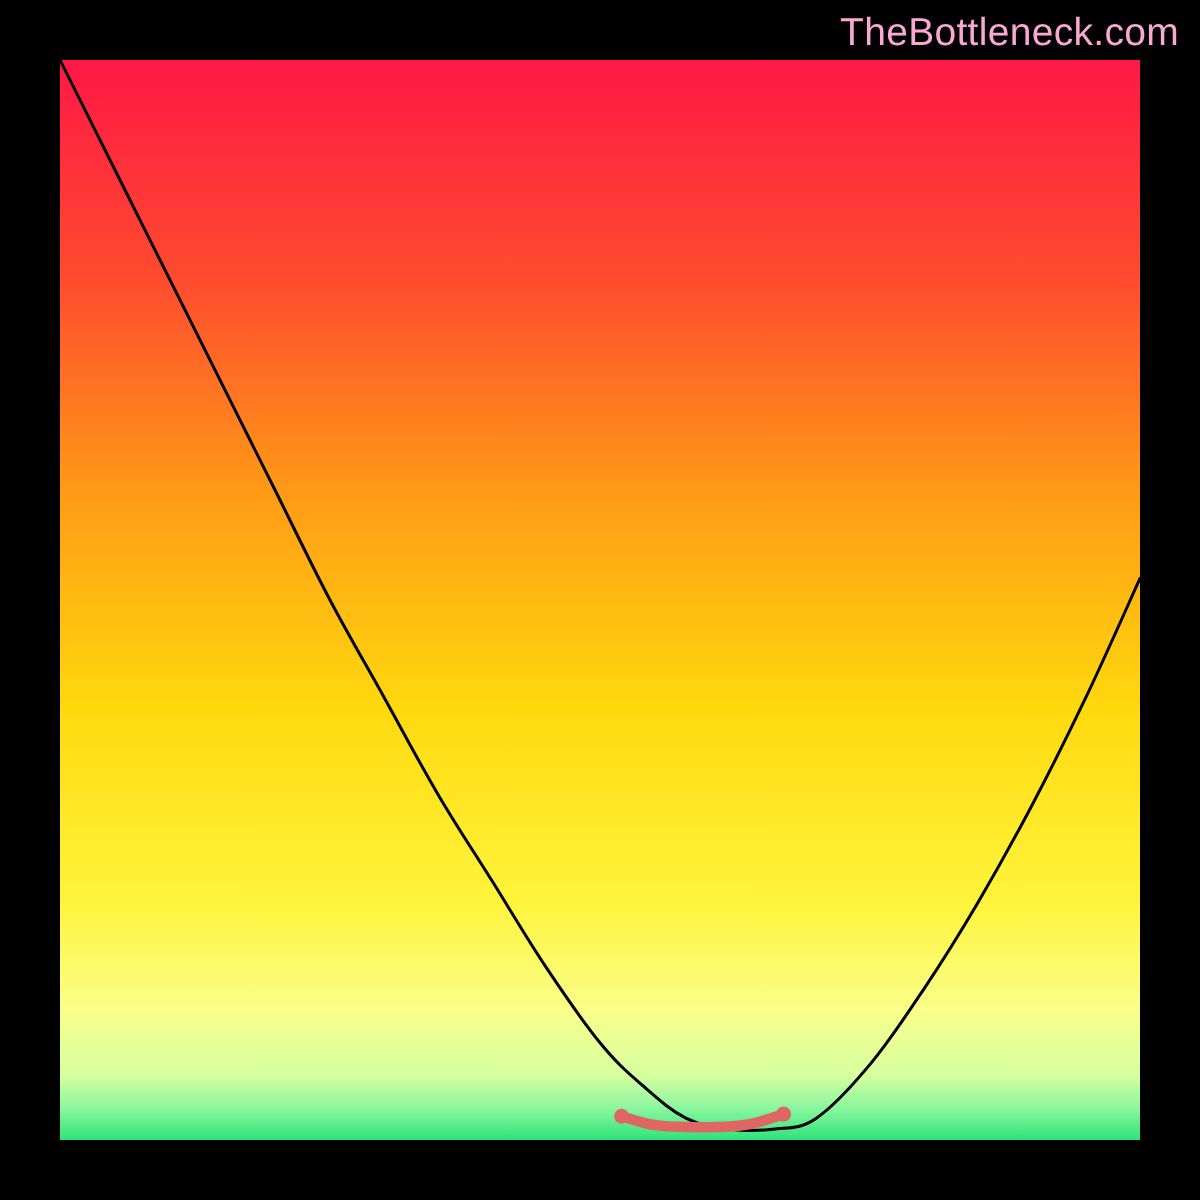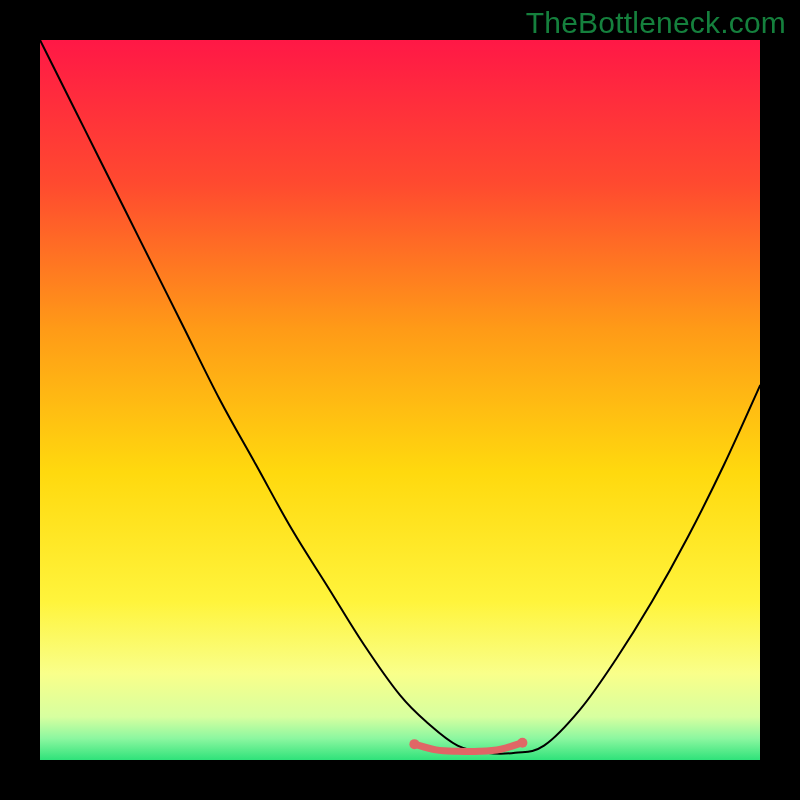--- a/index.html
+++ b/index.html
@@ -14,23 +14,23 @@
   .frame {
     position: relative;
     width: 800px;
     height: 800px;
     background: #000;
   }
   .watermark {
     position: absolute;
     top: 6px;
     right: 14px;
-    font-size: 30px;
+    font-size: 26px;
     font-weight: 500;
-    color: #15803d;
+    color: #f9a8d4;
     letter-spacing: 0.2px;
     z-index: 40;
   }
   svg.plot {
     position: absolute;
     left: 0;
     top: 0;
     width: 800px;
     height: 800px;
     z-index: 10;

